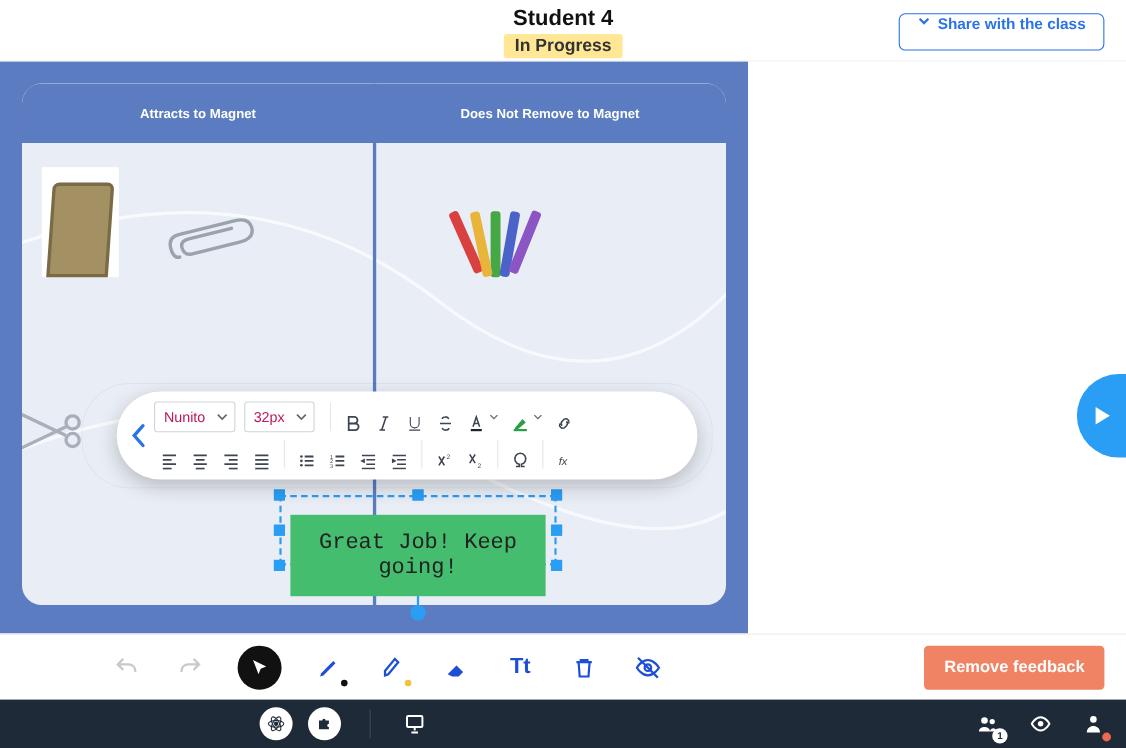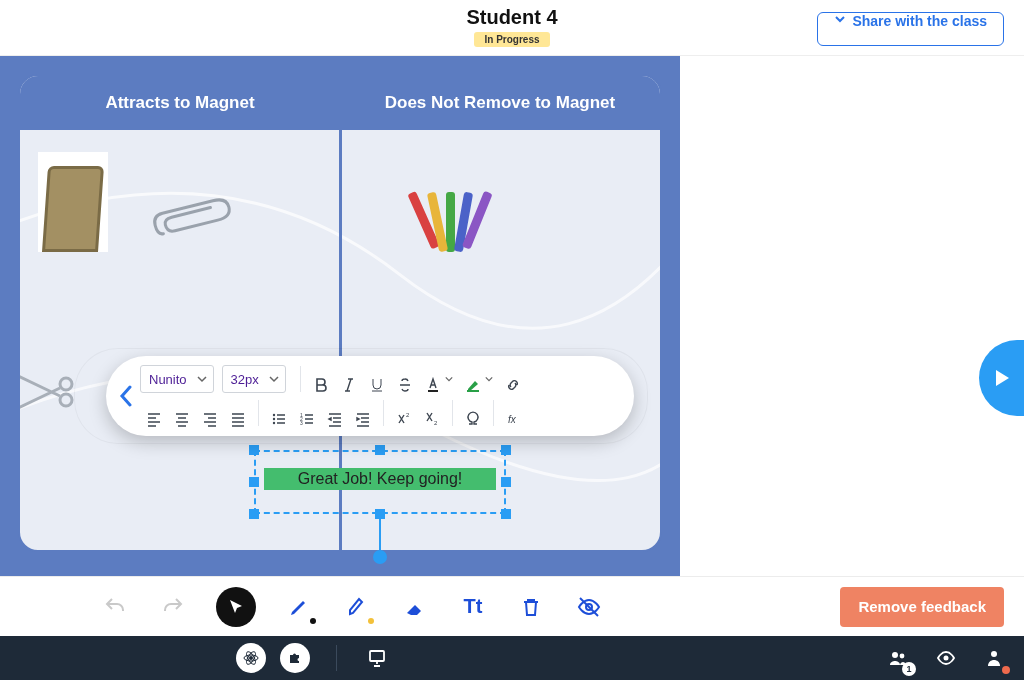--- a/index.html
+++ b/index.html
@@ -2,30 +2,30 @@
 <html><head>
 <meta charset="utf-8">
 <style>
   * { box-sizing: border-box; margin: 0; padding: 0; font-family: -apple-system, BlinkMacSystemFont, "Segoe UI", sans-serif; }
   html, body { width: 1024px; height: 680px; overflow: hidden; background: #fff; }
 
   
   .header { position: relative; height: 56px; background: #fff; border-bottom: 1px solid #eee; }
   .header-center { text-align: center; padding-top: 6px; }
   .student-name { font-size: 20px; font-weight: 700; color: #111; }
-  .status-badge { display: inline-block; background: #ffe796; color: #333; font-size: 10px; font-weight: 600; padding: 2px 10px; border-radius: 3px; margin-top: 2px; }
+  .status-badge { display: inline-block; background: #ffe796; color: #333; font-size: 16px; font-weight: 600; padding: 2px 10px; border-radius: 3px; margin-top: 2px; }
   .share-btn { position: absolute; right: 20px; top: 12px; height: 34px; padding: 0 16px; border: 1.5px solid #2a73e8; border-radius: 6px; background: #fff; color: #2a73e8; font-weight: 600; font-size: 14px; display: inline-flex; align-items: flex-start; gap: 6px; }
   .share-btn svg { width: 12px; height: 12px; }
 
   
   .canvas-wrap { position: relative; width: 1024px; height: 520px; background: #fff; }
   .canvas-bg { position: absolute; left: 0; top: 0; width: 680px; height: 520px; background: #5c7cc1; padding: 18px 18px 4px 18px; }
   .table-card { width: 100%; height: 478px; background: #e9edf5; border-radius: 20px; border: 2px solid #5c7cc1; overflow: hidden; position: relative; }
   .table-header { height: 54px; display: flex; background: #5c7cc1; }
-  .table-header > div { flex: 1; text-align: center; color: #fff; font-weight: 700; font-size: 17px; line-height: 54px; }
+  .table-header > div { flex: 1; text-align: center; color: #fff; font-weight: 700; font-size: 12px; line-height: 54px; }
   .table-body { position: absolute; top: 54px; left: 0; right: 0; bottom: 0; display: flex; }
   .col { flex: 1; position: relative; }
   .col + .col { border-left: 2px solid #5c7cc1; }
   .table-card::after { content:""; position:absolute; left:50%; top:0; width:2px; height:100%; background:#5c7cc1; }
 
   
   .chair { position:absolute; left:18px; top:22px; width:70px; height:100px; background:#fff; display:flex; align-items:flex-end; justify-content:center; }
   .chair::before{content:"";width:50px;height:80px;border:3px solid #7a6b46;border-radius:6px 6px 0 0;background:#a39063;transform:skewX(-4deg);}
   .clip { position:absolute; left:130px; top:64px; width:86px; height:44px; transform:rotate(-14deg); }
   .clip svg{width:100%;height:100%;}
@@ -42,39 +42,39 @@
   
   .swirl { position:absolute; inset:0; pointer-events:none; opacity:.7; }
   .swirl svg{width:100%;height:100%;}
 
   
   .txt-toolbar { position:absolute; left:106px; top:300px; width:528px; height:80px; background:#fff; border-radius:40px; box-shadow:0 6px 18px rgba(0,0,0,.22); display:flex; align-items:center; padding:0 12px 0 6px; z-index:5; }
   .toolbar-back { width:28px; height:100%; display:flex; align-items:center; justify-content:center; color:#2a73e8; }
   .toolbar-back svg{width:14px;height:22px;}
   .toolbar-rows { flex:1; display:flex; flex-direction:column; padding:6px 0; }
   .row { display:flex; align-items:center; height:34px; }
-  .sel { height:28px; border:1px solid #d0d4da; border-radius:3px; background:#fff; display:inline-flex; align-items:center; padding:0 6px 0 8px; font-size:13px; color:#4c1d95; gap:10px; margin-right:8px; }
+  .sel { height:28px; border:1px solid #d0d4da; border-radius:3px; background:#fff; display:inline-flex; align-items:center; padding:0 6px 0 8px; font-size:13px; color:#be185d; gap:10px; margin-right:8px; }
   .sel svg{width:10px;height:10px;color:#666;}
   .tbtn { width:28px; height:28px; display:inline-flex; align-items:flex-end; justify-content:center; color:#3d4550; border-radius:3px; }
   .tbtn svg{width:16px;height:16px;}
   .tbtn.accent{color:#29a047;}
   .sep { width:1px; height:26px; background:#e2e5ea; margin:0 6px; }
 
   .txt-toolbar::after { content:""; position:absolute; left:-32px; right:-14px; top:-8px; bottom:-8px; border-radius:44px; box-shadow: inset 0 0 0 1px rgba(0,0,0,.04); pointer-events:none;}
 
   
   .sel-box { position:absolute; left:254px; top:394px; width:252px; height:64px; z-index:4; }
   .sel-border { position:absolute; inset:0; border:2px dashed #2a9df4; }
   .handle { position:absolute; width:10px; height:10px; background:#2a9df4; border:1px solid #2a9df4; }
   .h-tl{left:-5px;top:-5px;} .h-tm{left:50%;top:-5px;margin-left:-5px;} .h-tr{right:-5px;top:-5px;}
   .h-ml{left:-5px;top:50%;margin-top:-5px;} .h-mr{right:-5px;top:50%;margin-top:-5px;}
   .h-bl{left:-5px;bottom:-5px;} .h-bm{left:50%;bottom:-5px;margin-left:-5px;} .h-br{right:-5px;bottom:-5px;}
   .rot-line{position:absolute;left:50%;top:100%;width:2px;height:36px;background:#2a9df4;margin-left:-1px;}
   .rot-dot{position:absolute;left:50%;top:100%;margin-top:36px;margin-left:-7px;width:14px;height:14px;border-radius:50%;background:#2a9df4;}
-  .sel-text { position:absolute; left:10px; top:18px; right:10px; text-align:center; background:#44bd6e; color:#222; font-size:16px; font-weight:500; padding:2px 4px; }
+  .sel-text { position:absolute; left:10px; top:18px; right:10px; text-align:center; background:#44bd6e; color:#222; font-size:20px; font-weight:500; padding:14px 4px;font-family:Liberation Mono, monospace; }
 
   
   .play-tab { position:absolute; right:-1px; top:284px; width:46px; height:76px; background:#2a9df4; border-radius:38px 0 0 38px; display:flex; align-items:center; justify-content:center; color:#fff; z-index:3; }
   .play-tab svg{width:18px;height:20px;}
 
   
   .toolstrip { position:absolute; left:0; right:0; bottom:44px; height:60px; background:#fff; border-top:1px solid #ececec; display:flex; align-items:center; padding:0 20px; }
   .tools-left { display:flex; align-items:center; gap:28px; margin-left:80px; }
   .tool { width:30px; height:30px; display:inline-flex; align-items:center; justify-content:center; color:#1d4ed8; }
   .tool svg{width:24px;height:24px;}

